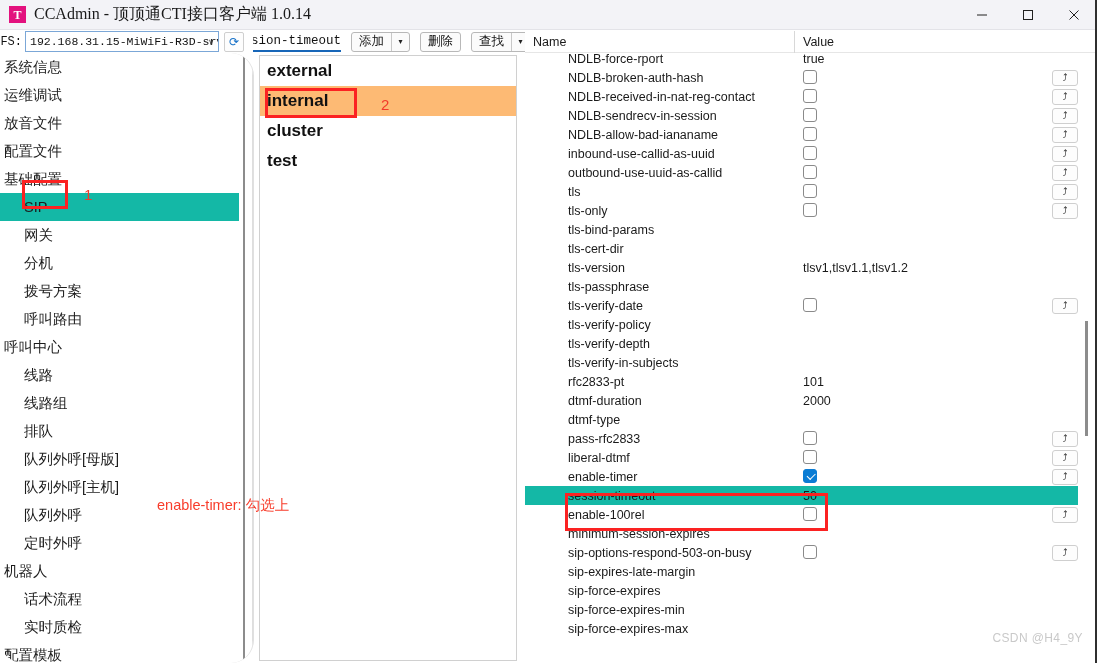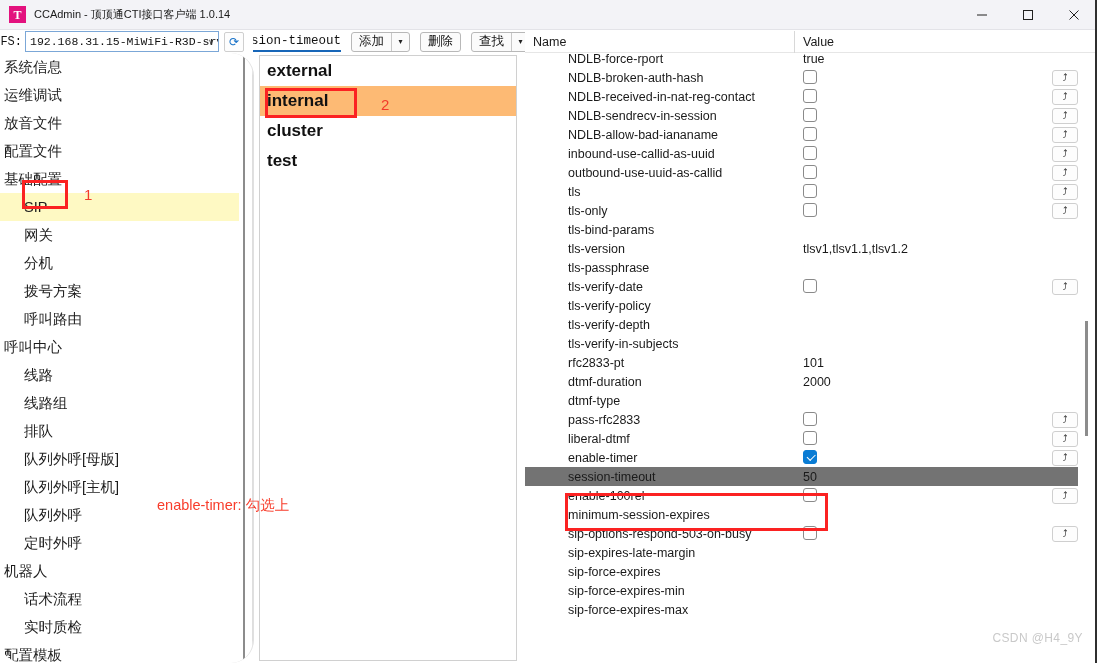--- a/index.html
+++ b/index.html
@@ -31,22 +31,23 @@
     margin-left: 9px; margin-right: 8px;
     background: #e3117e;
     color: #ffffff;
     font-size: 12px; font-weight: bold;
     display: flex; align-items: center; justify-content: center;
     font-family: "Liberation Serif", serif;
     line-height: 1;
     flex: 0 0 auto;
   }
   .title-text {
-    font-size: 11px; color: #1a1a1a;
-    white-space: nowrap;
+    font-size: 16px; color: #1a1a1a;
+    white-space: nowrap;
+    font-family: Liberation Serif, serif;
   }
   .win-btns {
     margin-left: auto; display: flex; height: 30px;
   }
   .win-btn {
     width: 46px; height: 30px;
     display: flex; align-items: center; justify-content: center;
     font-size: 12px; color: #202020;
   }
   .win-btn svg { display: block; }
@@ -149,21 +150,21 @@
   }
   .tree-item {
     height: 28px;
     display: flex; align-items: center;
     font-size: 14.5px;
     color: #1c1c1c;
     white-space: nowrap;
   }
   .tree-item.lvl0 { padding-left: 4px; }
   .tree-item.lvl1 { padding-left: 24px; }
-  .tree-item.selected { background: #fef9c3; }
+  .tree-item.selected { background: #14b8a6; }
 
   .left-scroll {
     position: absolute; right: 8px; top: 0px;
     width: 2px; height: 610px;
     background: #8c8c8c;
   }
   .left-panel-divider {
     position: absolute; right: 0; top: 0;
     width: 1px; height: 610px; background: #dedede;
   }
@@ -212,21 +213,21 @@
     overflow: hidden;
   }
   .trow {
     position: relative;
     height: 19px;
     width: 553px;
     display: flex; align-items: center;
     font-size: 12.5px;
     color: #1a1a1a;
   }
-  .trow.selected { background: #737373; }
+  .trow.selected { background: #14b8a6; }
   .tname {
     position: absolute; left: 43px;
     white-space: nowrap;
   }
   .tval {
     position: absolute; left: 278px;
     white-space: nowrap;
   }
   .tcheck {
     position: absolute; left: 278px; top: 2px;
@@ -510,20 +511,23 @@
           <span class="tname">tls-only</span>
           <span class="tcheck"></span>
           <span class="treset">
             <span>⤴</span>
           </span>
         </div>
         <div class="trow">
           <span class="tname">tls-bind-params</span>
         </div>
         <div class="trow">
+          <span class="tname">tls-cert-dir</span>
+        </div>
+        <div class="trow">
           <span class="tname">tls-version</span>
           <span class="tval">tlsv1,tlsv1.1,tlsv1.2</span>
         </div>
         <div class="trow">
           <span class="tname">tls-passphrase</span>
         </div>
         <div class="trow">
           <span class="tname">tls-verify-date</span>
           <span class="tcheck"></span>
           <span class="treset">

